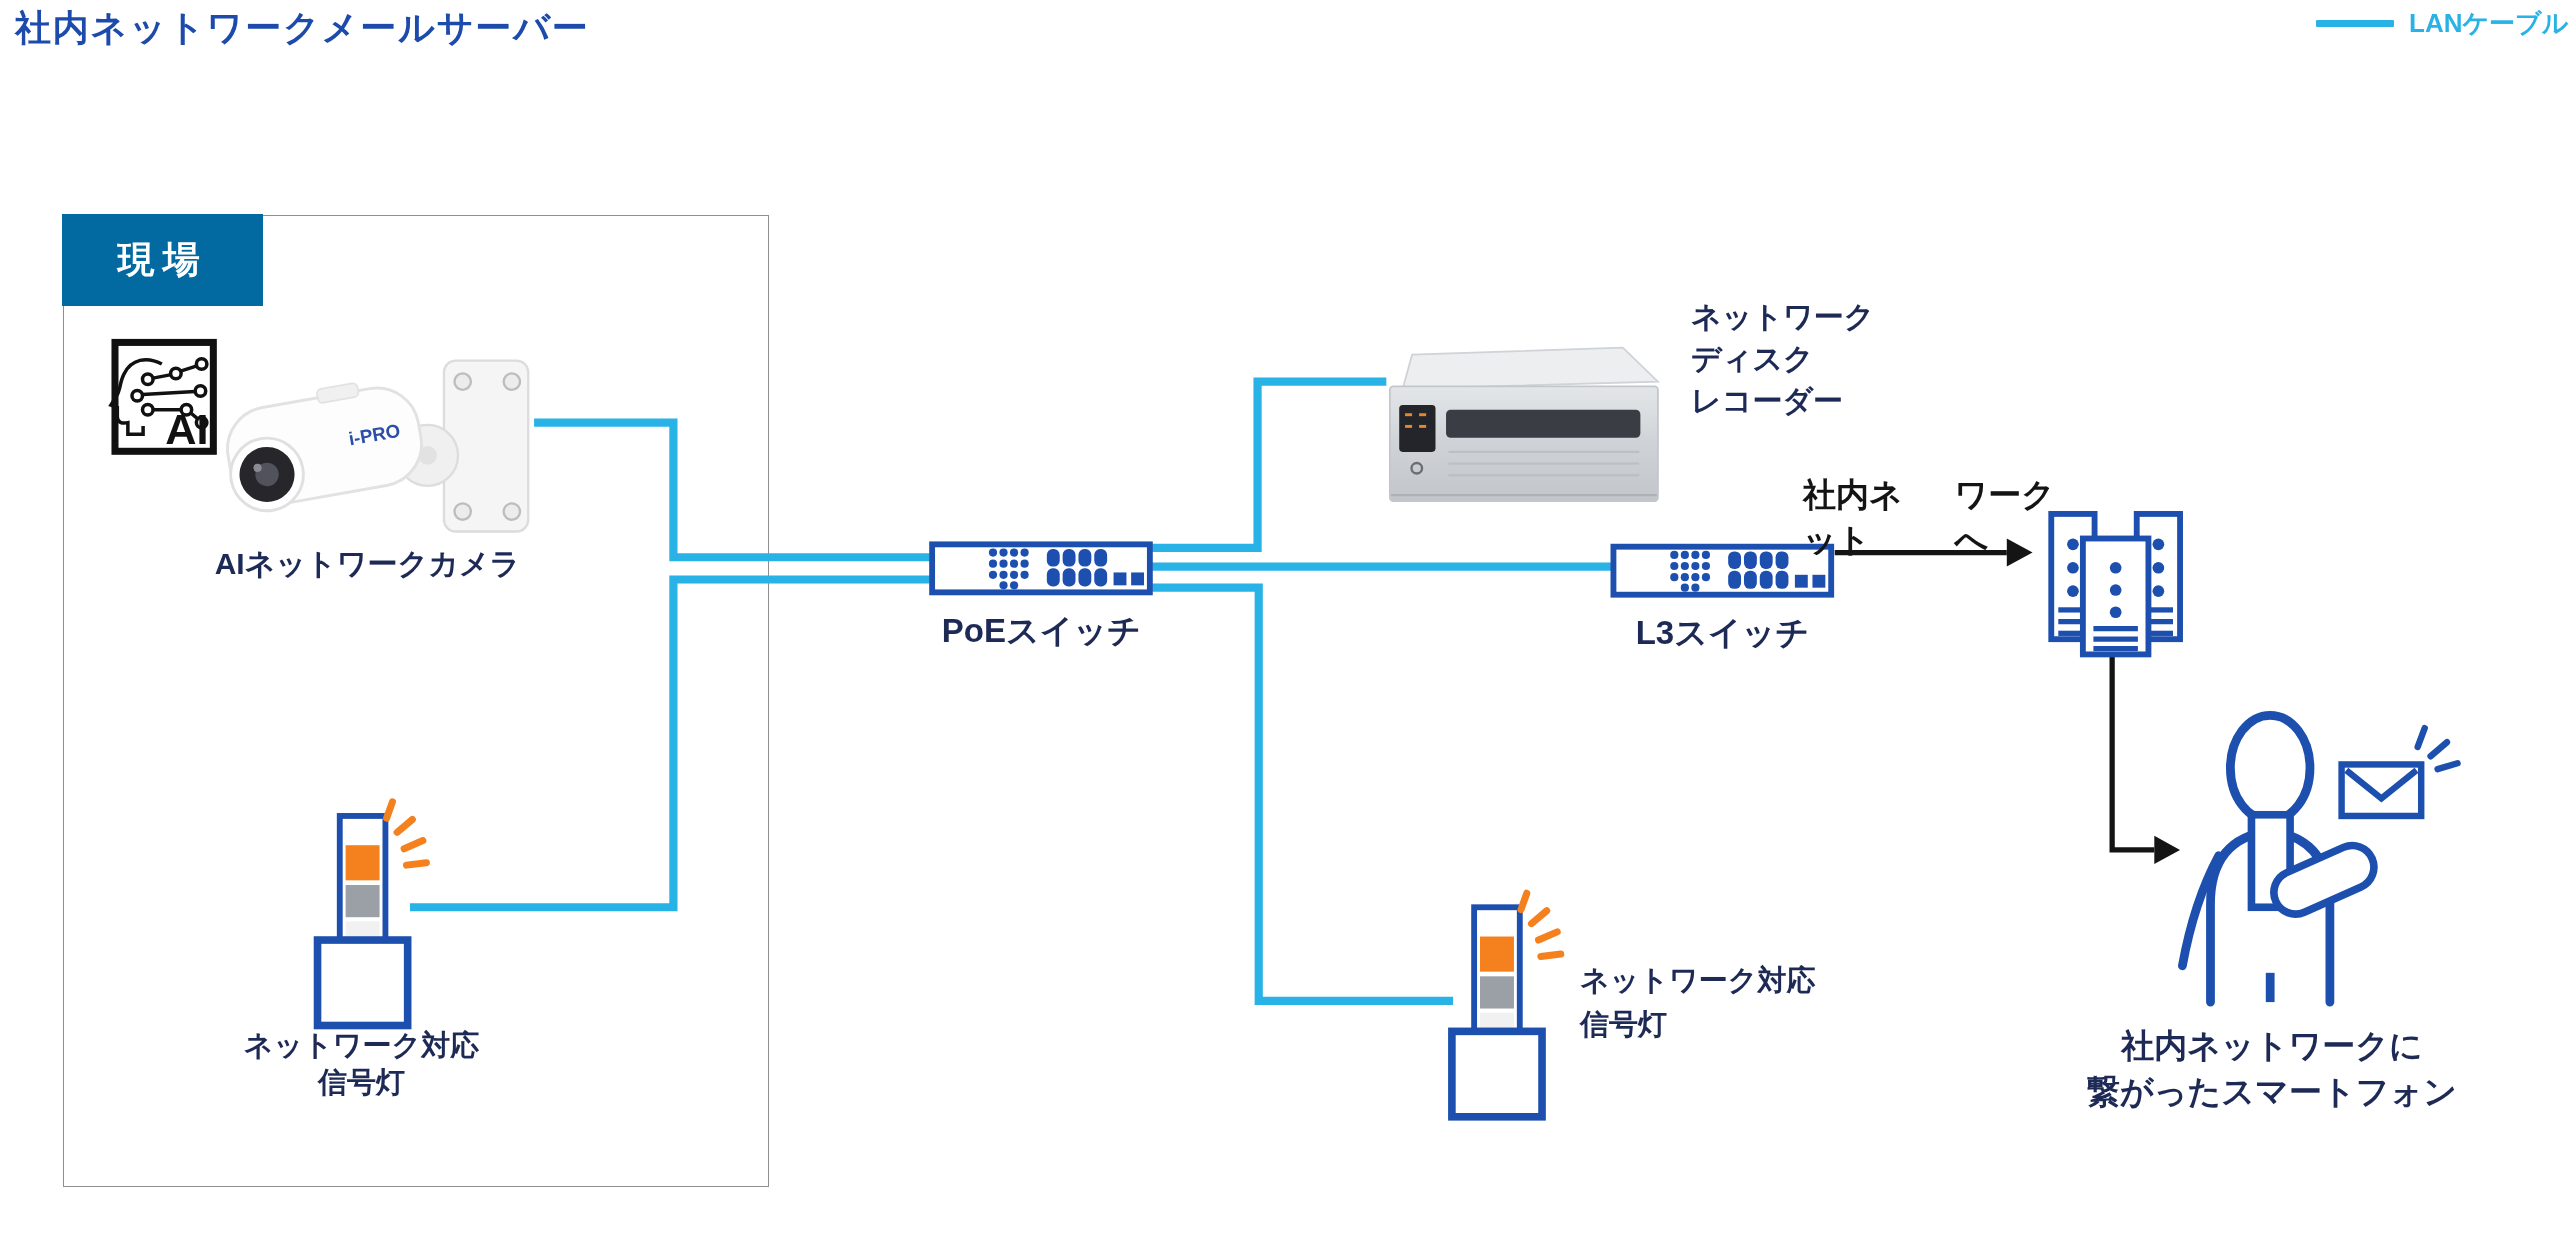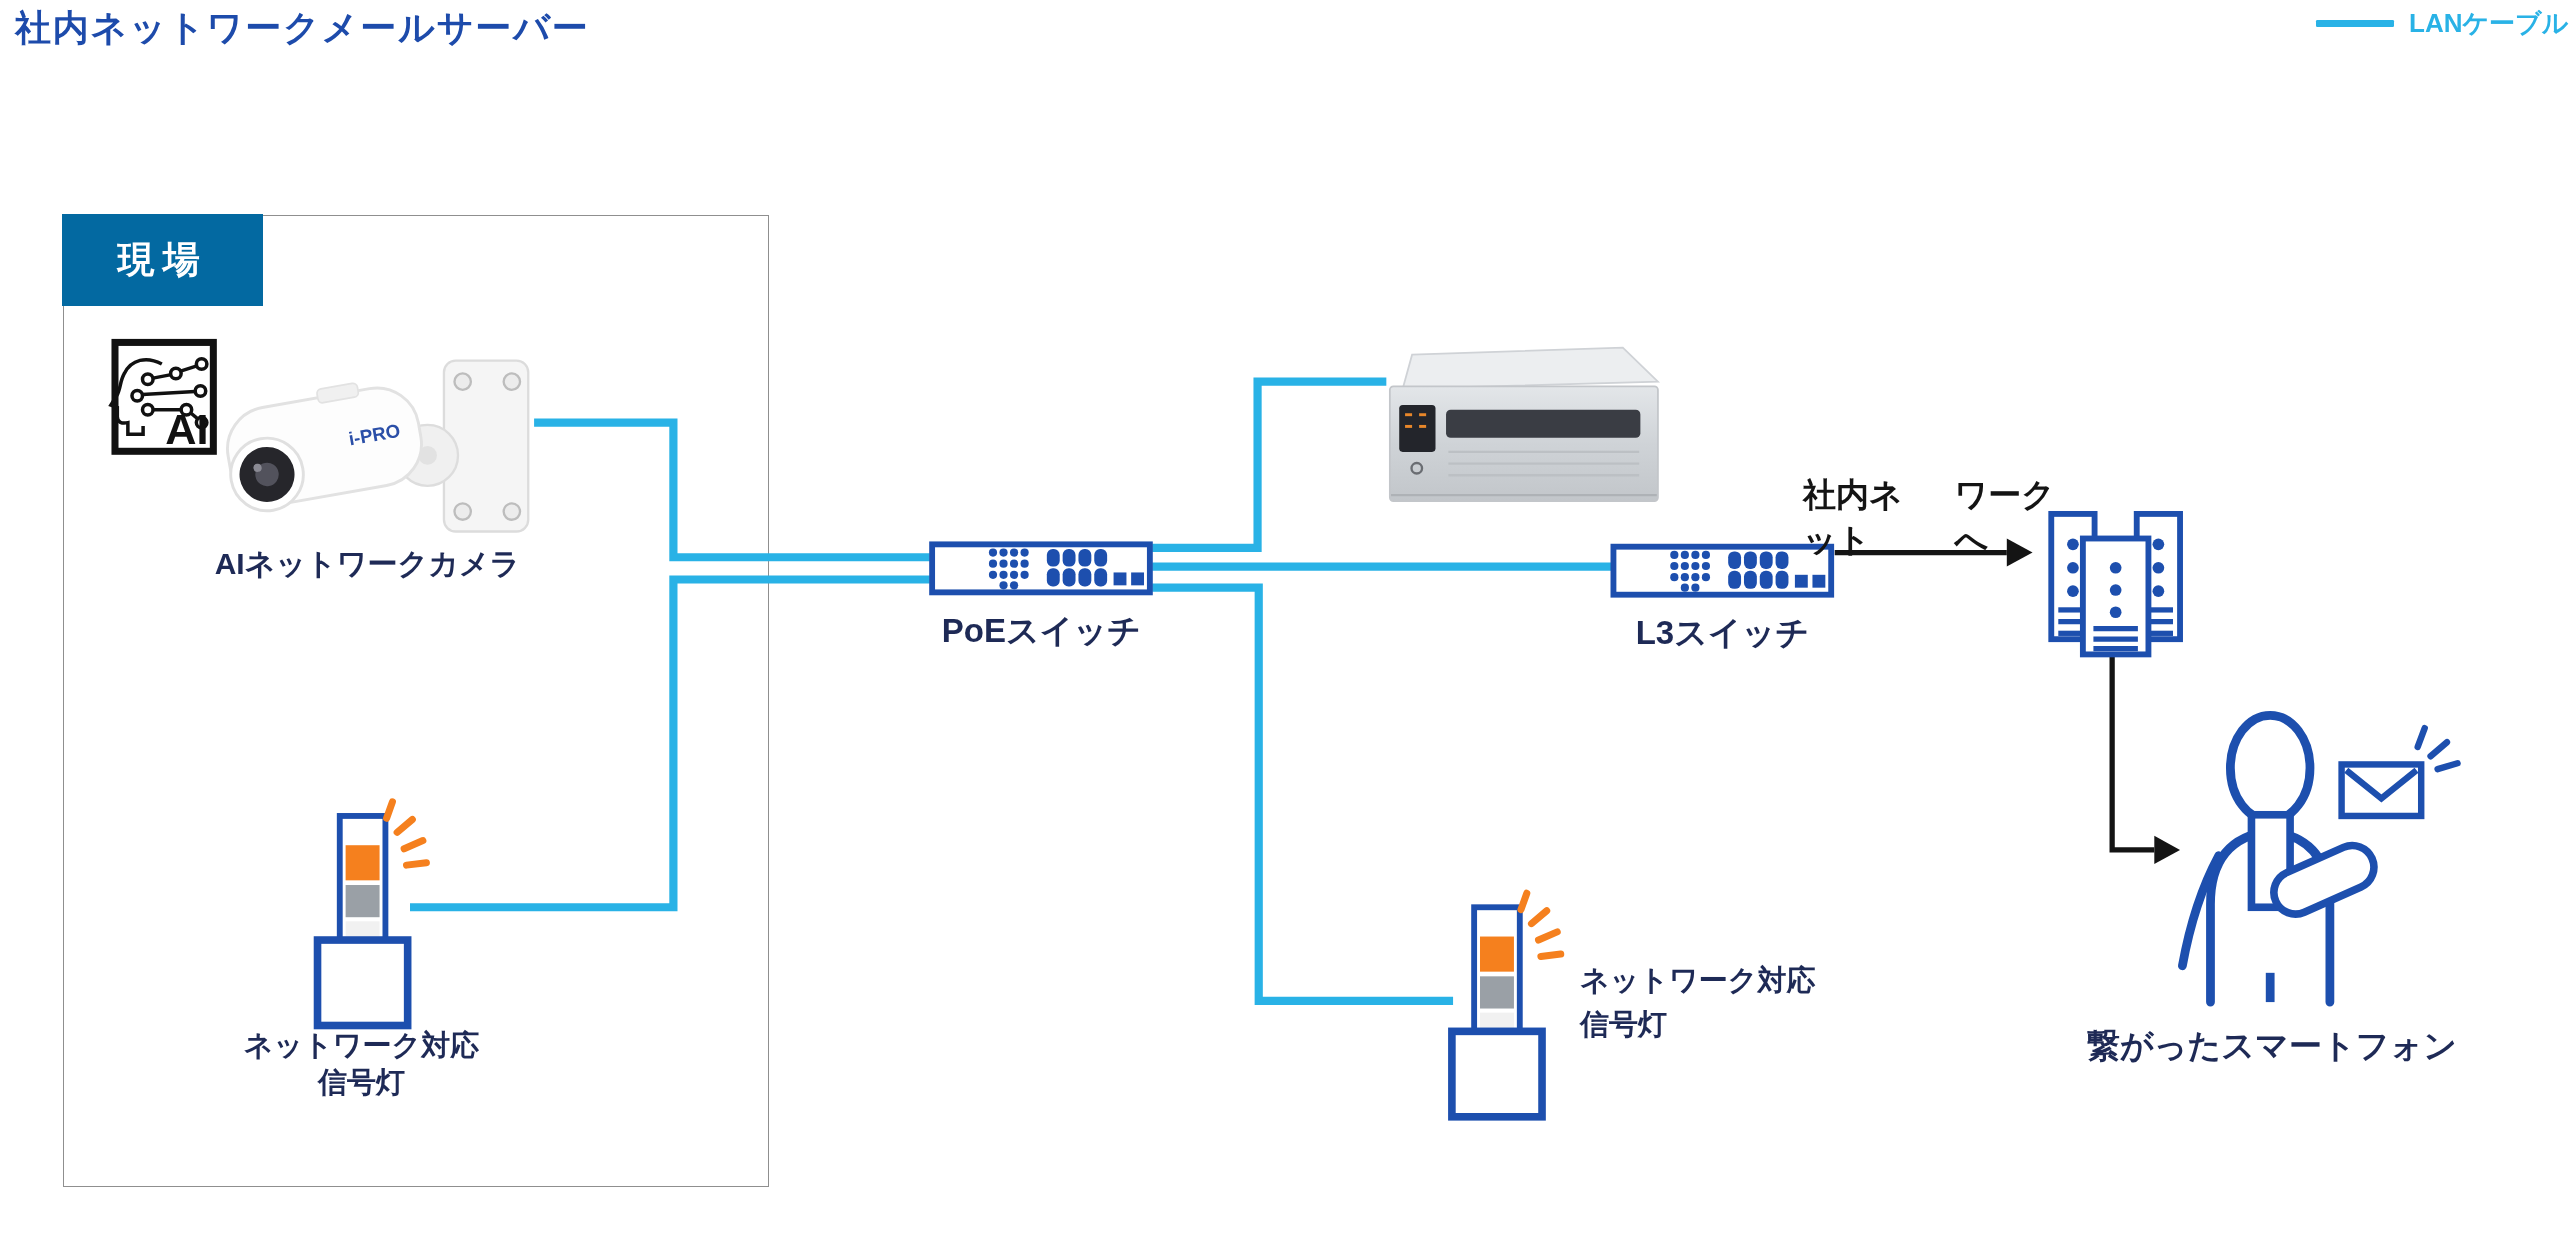--- a/index.html
+++ b/index.html
@@ -235,33 +235,39 @@
     </g>
   </svg>
 
   <div class="abs lbl lbl-center camera-label">AIネットワークカメラ</div>
 
   <div class="abs lbl lbl-center sl1-label">
     <div>ネットワーク対応</div>
     <div>信号灯</div>
   </div>
 
+  <div class="abs lbl rec-label">
+    <div>ネットワーク</div>
+    <div>ディスク</div>
+    <div>レコーダー</div>
+  </div>
 
   <div class="abs lbl lbl-center poe-label">PoEスイッチ</div>
   <div class="abs lbl lbl-center l3-label">L3スイッチ</div>
 
   <div class="abs lbl sl2-label">
     <div>ネットワーク対応</div>
     <div>信号灯</div>
   </div>
 
   <div class="abs tonet">
     <span>社内ネット</span>
     <span>ワークへ</span>
   </div>
 
 
   <div class="abs lbl lbl-center phone-label">
+    <div>社内ネットワークに</div>
     <div>繋がったスマートフォン</div>
   </div>
 
 </div>
 
 
 </body></html>

